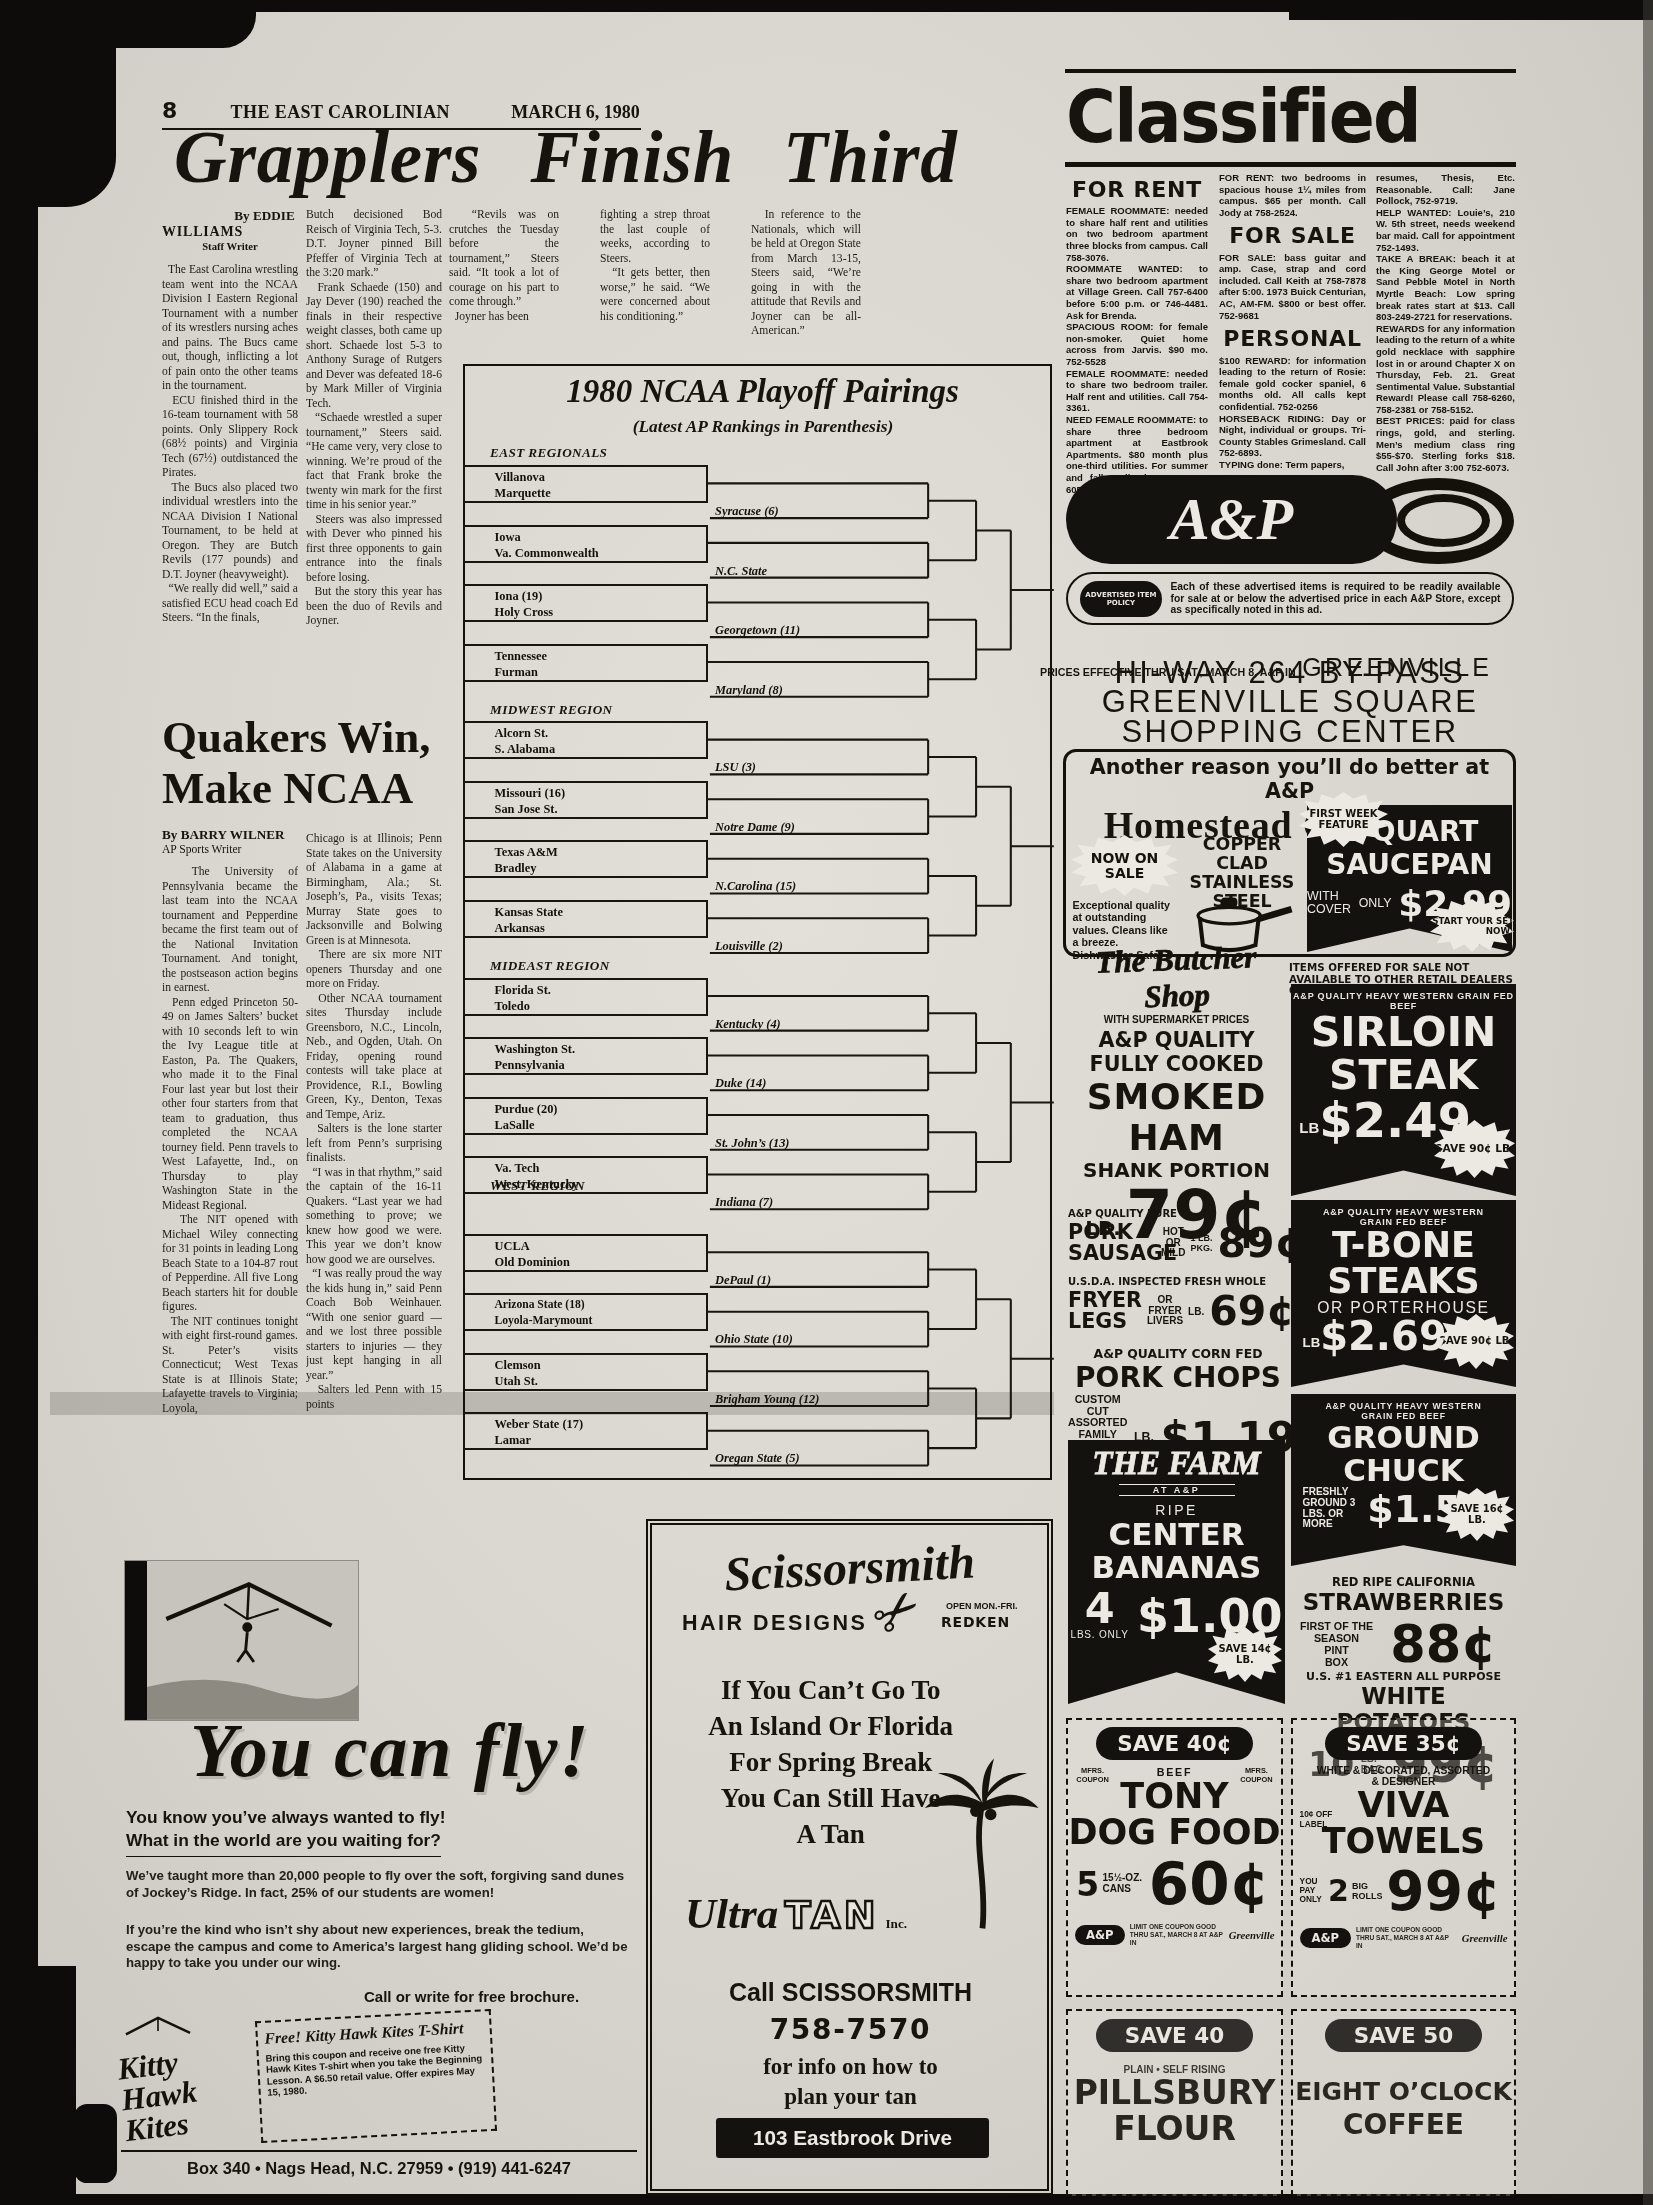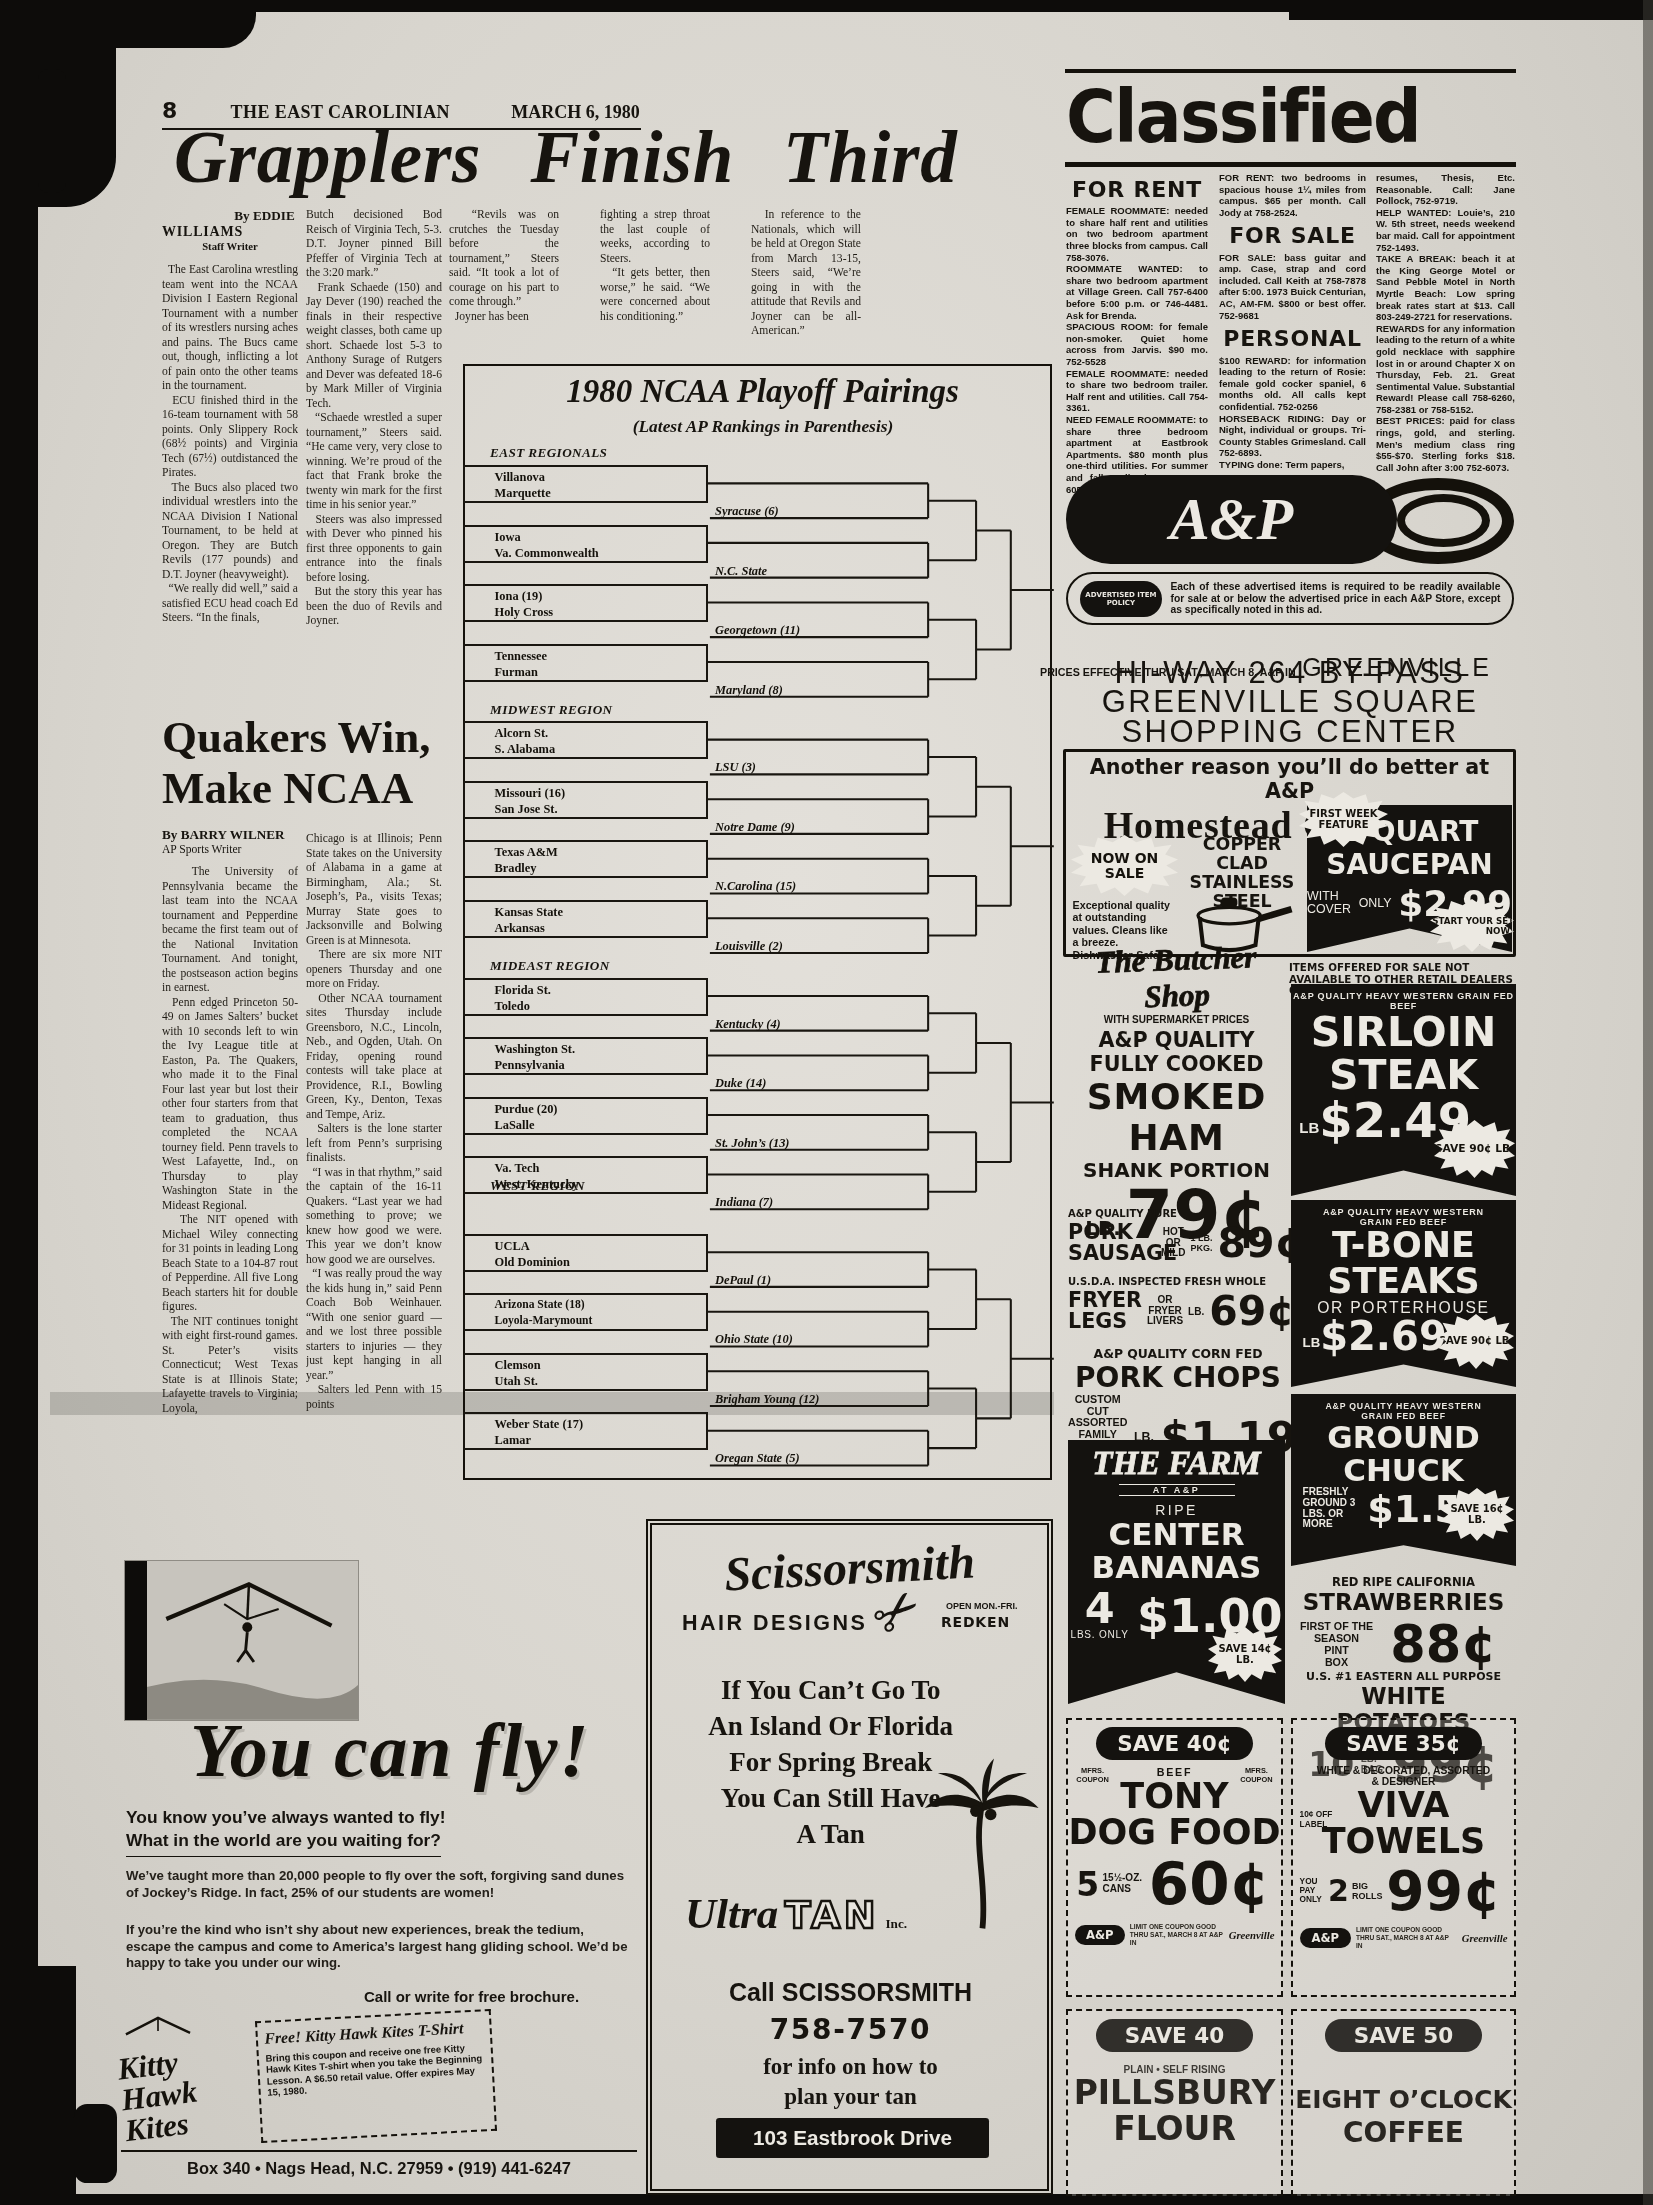--- a/index.html
+++ b/index.html
@@ -286,21 +286,21 @@
   </div>
 
   <div class="ab" style="left:1040px;top:630px;width:479px;display:flex;align-items:baseline;gap:6.6px;">
     <span class="san b" style="font-size:10.7px;margin-top:36px;">PRICES EFFECTIVE THRU SAT., MARCH 8, A&amp;P IN</span>
     <span class="san" style="font-size:25px;letter-spacing:3.3px;">GREENVILLE</span>
   </div>
   <div class="ab san c" style="left:1066px;top:655px;width:448px;font-size:31px;letter-spacing:2.5px;">HI-WAY 264 BY-PASS</div>
   <div class="ab san c" style="left:1066px;top:684px;width:448px;font-size:31px;letter-spacing:2.5px;">GREENVILLE SQUARE</div>
   <div class="ab san c" style="left:1066px;top:714px;width:448px;font-size:31px;letter-spacing:2.5px;">SHOPPING CENTER</div>
 
-  <div class="ab" style="left:1063px;top:749px;width:453px;height:208px;border:3.3px solid #14110b;border-radius:2px;box-sizing:border-box;">
+  <div class="ab" style="left:1063px;top:749px;width:453px;height:208px;border:3.3px solid #14110b;border-radius:13px;box-sizing:border-box;">
     <div class="dv b c" style="font-size:20.7px;margin-top:3.3px;">Another reason you’ll do better at A&amp;P</div>
     <div class="ser b c" style="font-size:38px;letter-spacing:0.8px;">Homestead Cookware</div>
     <div class="burst" style="left:5px;top:83px;width:107px;height:61px;font-size:14px;line-height:15px;">NOW ON SALE</div>
     <div class="san b" style="position:absolute;left:6.6px;top:147px;width:99px;font-size:10.7px;line-height:12.4px;">Exceptional quality at outstanding values. Cleans like a breeze. Dishwasher-Safe</div>
     <div class="dv b c" style="position:absolute;left:114px;top:83px;width:124px;font-size:17.4px;line-height:19px;">COPPER CLAD STAINLESS STEEL</div>
     <svg class="ab" style="left:122px;top:139px;" width="107" height="64" viewBox="0 0 130 78">
       <ellipse cx="50" cy="30" rx="38" ry="10" fill="none" stroke="#14110b" stroke-width="4"></ellipse>
       <rect x="40" y="8" width="20" height="12" rx="5" fill="#14110b"></rect>
       <path d="M14 32 L18 66 Q50 78 82 66 L86 32" fill="none" stroke="#14110b" stroke-width="5"></path>
       <path d="M86 34 L126 22" stroke="#14110b" stroke-width="8"></path>
@@ -485,21 +485,21 @@
 
   <div class="coupon" style="left:1066px;top:2009px;width:217px;height:187px;">
     <div class="pill" style="width:157px;height:33px;font-size:21.5px;margin:8.3px auto 0 auto;opacity:.85;">SAVE 40</div>
     <div class="san b c" style="font-size:10px;margin-top:11.6px;opacity:.8;">PLAIN • SELF RISING</div>
     <div class="dv b c" style="font-size:33px;line-height:36px;opacity:.9;">PILLSBURY</div>
     <div class="dv b c" style="font-size:33px;line-height:36px;opacity:.9;">FLOUR</div>
   </div>
 
   <div class="coupon" style="left:1291px;top:2009px;width:225px;height:187px;">
     <div class="pill" style="width:157px;height:33px;font-size:21.5px;margin:8.3px auto 0 auto;opacity:.85;">SAVE 50</div>
-    <div class="dv b c" style="font-size:25px;line-height:33px;margin-top:31px;opacity:.9;">EIGHT O’CLOCK</div>
+    <div class="dv b c" style="font-size:25px;line-height:33px;margin-top:23px;opacity:.9;">EIGHT O’CLOCK</div>
     <div class="dv b c" style="font-size:28px;line-height:33px;opacity:.9;">COFFEE</div>
   </div>
 
   <div class="ab" style="left:116px;top:1552px;width:526px;height:638px;">
     <div class="ab" style="left:8.3px;top:8.3px;width:233px;height:159px;background:#c7c4bd;overflow:hidden;border:0.8px solid #8f8c85;">
       <div class="art" style="left:0;top:0;width:21.5px;height:159px;"></div>
       <svg width="233" height="159" viewBox="0 0 282 192">
         <path d="M0 160 Q90 130 170 155 T282 150 L282 192 L0 192 Z" fill="#8d8a82"></path>
         <path d="M50 70 L150 28 L250 78" fill="none" stroke="#14110b" stroke-width="5"></path>
         <path d="M150 28 L148 70" stroke="#14110b" stroke-width="3"></path>

